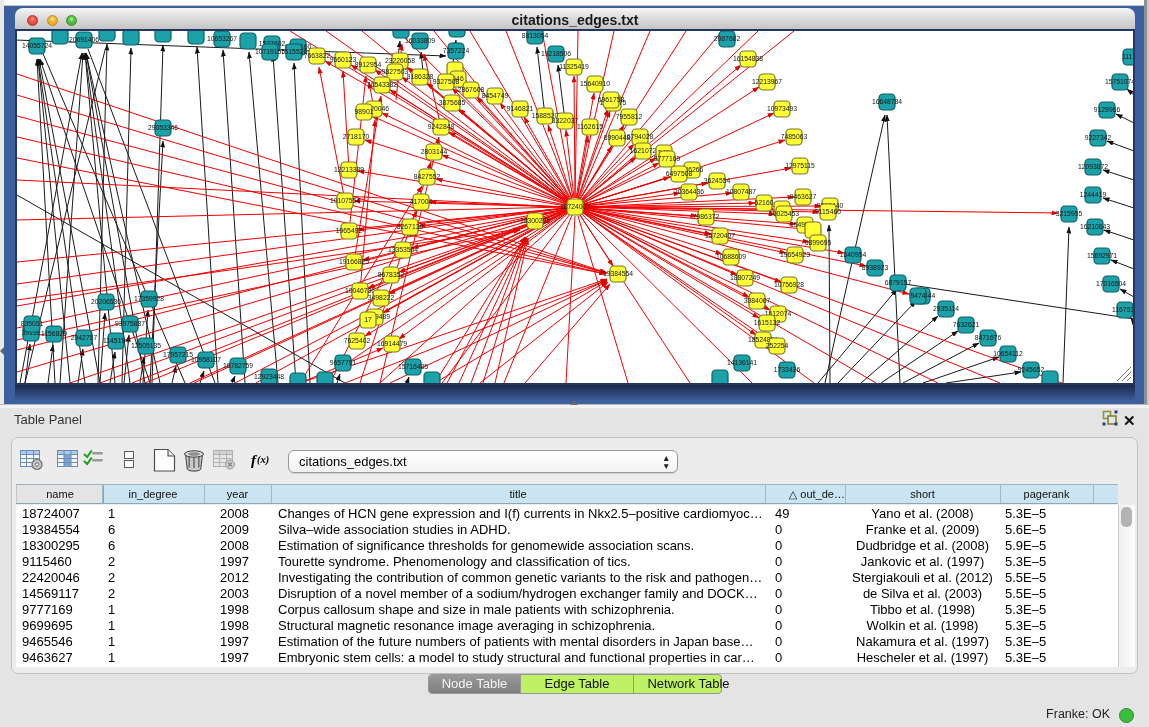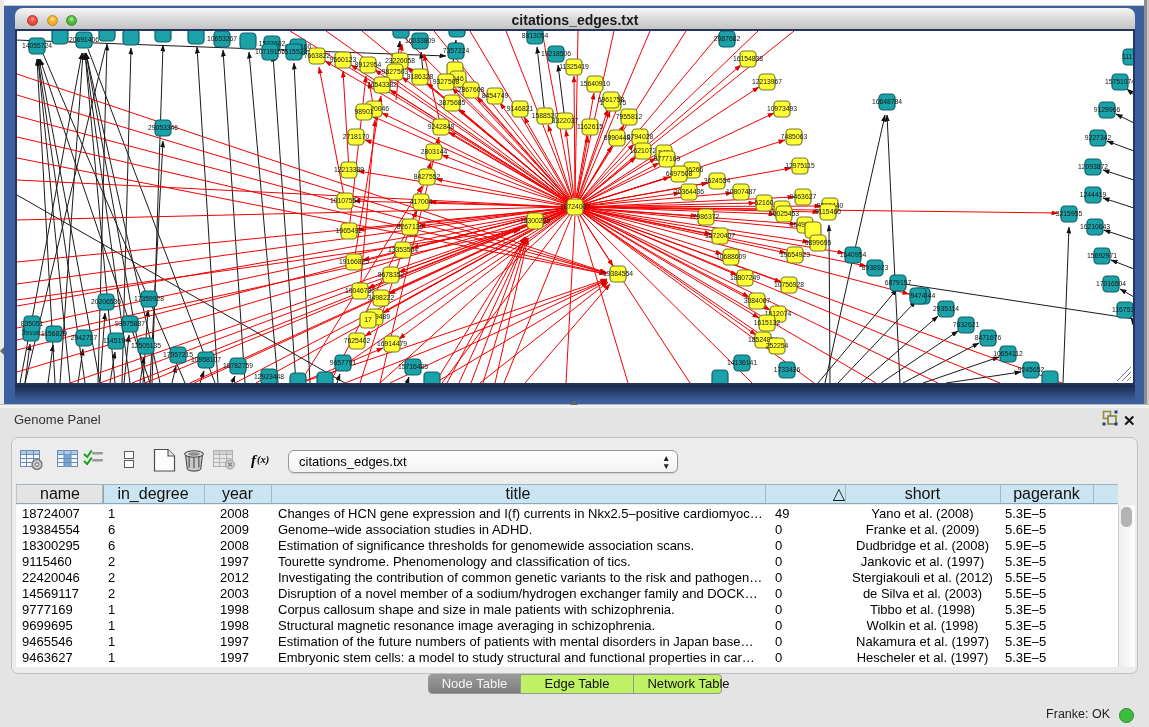--- a/index.html
+++ b/index.html
@@ -31,21 +31,21 @@
 #tpanel{left:0;top:408px;width:1149px;height:319px;background:#e4e4e4}
 #tptitle{left:14px;top:412px;font-size:13px;color:#333}
 #xicon{left:1123px;top:412px;font-size:15px;font-weight:bold;color:#111}
 #container{left:11px;top:437px;width:1127px;height:237px;background:#ececec;
  border:1px solid #c0c0c0;border-radius:7px;box-sizing:border-box}
 #combo{left:288px;top:450px;width:390px;height:23px;background:linear-gradient(#ffffff,#f2f2f2);border:1px solid #979797;border-radius:6px;box-sizing:border-box;box-shadow:0 1px 1px rgba(0,0,0,0.12)}
 #combotext{left:299px;top:454px;font-size:13px;color:#000}
 #comboarrows{left:662px;top:454px;font-size:8.5px;color:#222;line-height:8px;letter-spacing:0}
 
 #thead{left:16px;top:484px;width:1102px;height:20px;background:#cbe4f1;border-top:1px solid #9ab6c5;border-bottom:1px solid #8aa8b8;box-sizing:border-box}
-.hc{top:485px;height:18px;font-size:16px;color:#111;text-align:center;line-height:18px}
+.hc{top:485px;height:18px;font-size:11px;color:#111;text-align:center;line-height:18px}
 .hsep{top:485px;width:1px;height:18px;background:#9fb9c6}
 #namehc{background:#e4e4e4;border-right:1px solid #9f9f9f;border-left:1px solid #c5c5c5}
 #tbody{left:16px;top:505px;width:1102px;height:162px;background:#fff;font-size:13px;color:#000}
 .row{position:absolute;height:16px;line-height:16px;white-space:nowrap}
 .c1{position:absolute;left:6px}.c2{position:absolute;left:92px}.c3{position:absolute;left:204px}
 .c4{position:absolute;left:262px}.c5{position:absolute;left:759px}
 .c6{position:absolute;left:829px;width:155px;text-align:center}.c7{position:absolute;left:989px}
 #vsb{left:1118px;top:505px;width:17px;height:162px;background:linear-gradient(90deg,#efefef,#fdfdfd);border-left:1px solid #ccc;box-sizing:border-box}
 #vsbthumb{left:1121px;top:507px;width:11px;height:20px;background:#b3b3b3;border-radius:5px}
 
@@ -585,21 +585,21 @@
 <g stroke="#777" stroke-width="1">
         <line x1="1117" y1="381" x2="1131" y2="367"></line>
         <line x1="1122" y1="381" x2="1131" y2="372"></line>
         <line x1="1127" y1="381" x2="1131" y2="377"></line>
       </g>
 </svg></div>
 <div class="abs" id="splitter"></div>
 <div class="abs" id="splitarrow"></div>
 
 <div class="abs" id="tpanel"></div>
-<div class="abs" id="tptitle">Genome Panel</div>
+<div class="abs" id="tptitle">Table Panel</div>
 <div class="abs" id="floaticon"><svg width="16" height="16" viewBox="0 0 16 16" xmlns="http://www.w3.org/2000/svg">
 <rect x="1.5" y="1.5" width="7" height="7" fill="#dce8f5" stroke="#9b8d33" stroke-width="1.6"></rect>
 <rect x="6" y="6" width="8" height="8" fill="#dce8f5" stroke="#8a7e2e" stroke-width="1.6"></rect>
 <rect x="12.5" y="0.5" width="3" height="3" fill="#1d4479"></rect>
 <rect x="0.5" y="12.5" width="3" height="3" fill="#1d4479"></rect>
 <rect x="12.5" y="12.5" width="3" height="3" fill="#1d4479"></rect>
 </svg></div>
 <div class="abs" id="xicon">✕</div>
 <div class="abs" id="container"></div>
 <div class="abs" id="toolbar"><svg width="270" height="26" viewBox="0 0 270 26" xmlns="http://www.w3.org/2000/svg">
@@ -673,21 +673,21 @@
       <span class="c3">2008</span>
       <span class="c4">Changes of HCN gene expression and I(f) currents in Nkx2.5–positive cardiomyoc…</span>
       <span class="c5">49</span>
       <span class="c6">Yano et al. (2008)</span>
       <span class="c7">5.3E–5</span>
     </div>
 <div class="row" style="top:17px;width:1102px">
       <span class="c1">19384554</span>
       <span class="c2">6</span>
       <span class="c3">2009</span>
-      <span class="c4">Genome–wide association studies in ADHD.</span>
+      <span class="c4">Silva–wide association studies in ADHD.</span>
       <span class="c5">0</span>
       <span class="c6">Franke et al. (2009)</span>
       <span class="c7">5.6E–5</span>
     </div>
 <div class="row" style="top:33px;width:1102px">
       <span class="c1">18300295</span>
       <span class="c2">6</span>
       <span class="c3">2008</span>
       <span class="c4">Estimation of significance thresholds for genomewide association scans.</span>
       <span class="c5">0</span>

